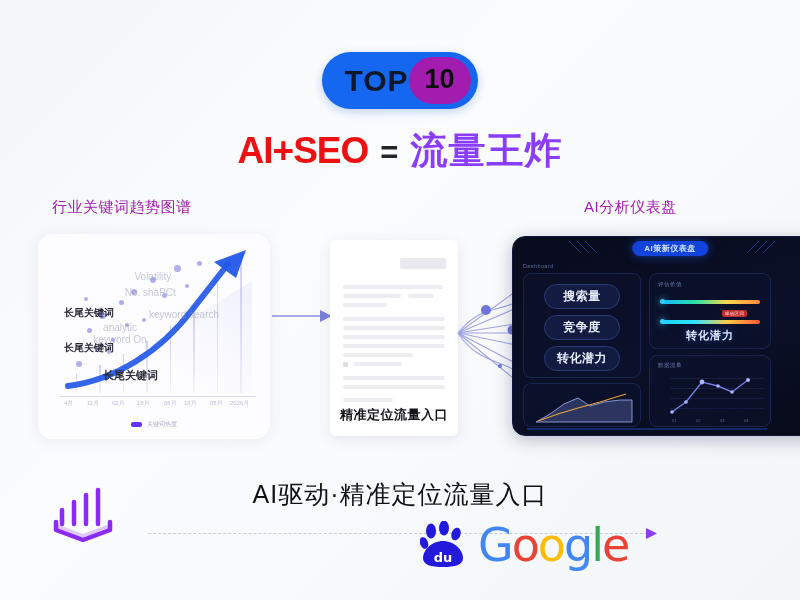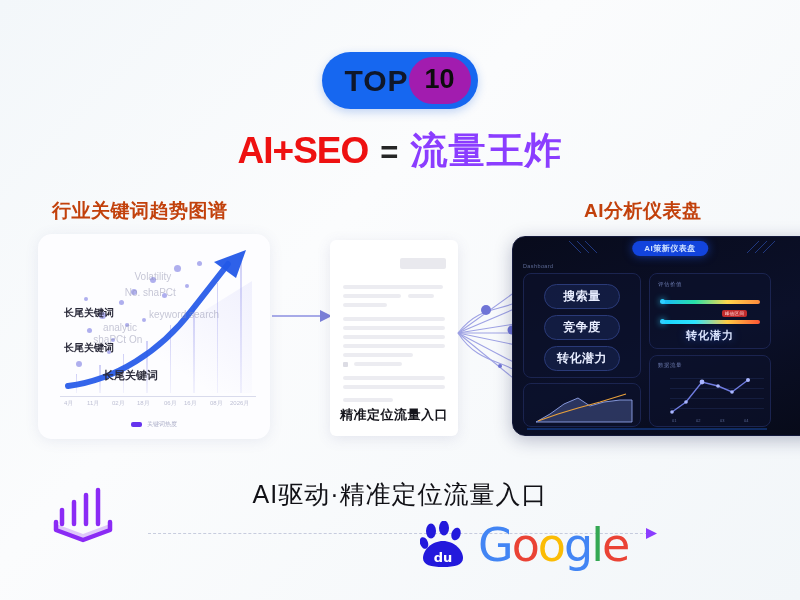--- a/index.html
+++ b/index.html
@@ -40,21 +40,21 @@
     gap: 12px;
   }
   .hl-red {
     color: #ee1111; font-weight: bold; font-size: 37px; letter-spacing: -1px;
   }
   .hl-eq { color: #262626; font-weight: bold; font-size: 31px; }
   .hl-purple { color: #8B3DFF; font-weight: bold; font-size: 37px; letter-spacing: 1px; }
 
   
   .sec-label {
-    position: absolute; font-weight: bold; font-size: 19px; color: #c2410c;
+    position: absolute; font-weight: normal; font-size: 15px; color: #a21caf;
     letter-spacing: .5px;
   }
   .sec-label.left { left: 52px; top: 198px; }
   .sec-label.right { left: 584px; top: 198px; }
 
   
   .chart-card {
     position: absolute; left: 38px; top: 234px; width: 232px; height: 205px;
     background: #fdfdff; border-radius: 14px;
     box-shadow: 0 2px 14px rgba(80,90,150,.10);
@@ -264,21 +264,21 @@
         <path d="M186 2 L 154 14 L 176 30 Z" fill="#2358e8" opacity="0.95"></path>
       </svg>
 
       <span class="kw-lbl" style="left:2%; top:40%;">长尾关键词</span>
       <span class="kw-lbl" style="left:2%; top:64%;">长尾关键词</span>
       <span class="kw-lbl" style="left:22%; top:83%; font-size:11px;">长尾关键词</span>
       <span class="kw-lbl kw-blur" style="left:38%; top:16%;">Volatility</span>
       <span class="kw-lbl kw-blur" style="left:33%; top:27%;">No. shaPCt</span>
       <span class="kw-lbl kw-blur" style="left:25%; top:42%;padding-left:40px;">keyword search</span>
       <span class="kw-lbl kw-blur" style="left:22%; top:51%;">analytic</span>
-      <span class="kw-lbl kw-blur" style="left:17%; top:59%;">shaPCt On</span>
+      <span class="kw-lbl kw-blur" style="left:17%; top:59%;">keyword On</span>
     </div>
 
     <div class="axis-line" style="bottom:42px;"></div>
 
     <span class="tick" style="left:26px; bottom:31px;">4月</span>
     <span class="tick" style="left:49px; bottom:31px;">11月</span>
     <span class="tick" style="left:74px; bottom:31px;">02月</span>
     <span class="tick" style="left:99px; bottom:31px;">18月</span>
     <span class="tick" style="left:126px;bottom:31px;">06月</span>
     <span class="tick" style="left:146px;bottom:31px;">16月</span>

